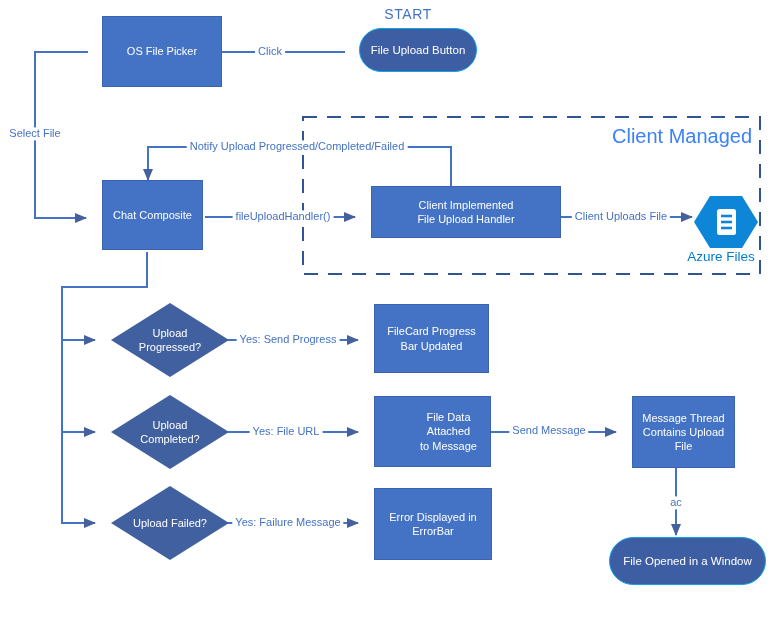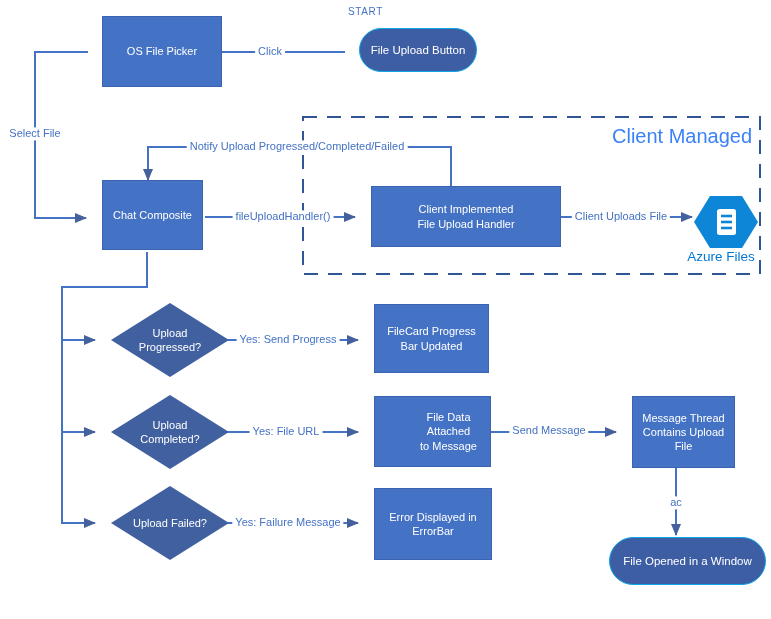--- a/index.html
+++ b/index.html
@@ -18,22 +18,22 @@
   .diamond{
     background:#41609F;
     clip-path:polygon(50% 0%, 100% 50%, 50% 100%, 0% 50%);
   }
   .clabel{
     position:absolute;z-index:3;transform:translate(-50%,-50%);
     background:#ffffff;color:#4472C4;font-size:11px;white-space:nowrap;
     padding:0 3px;line-height:1.2;
   }
   .terminal{
-    position:absolute;z-index:3;color:#4472C4;font-size:10px;letter-spacing:0.6px;
-    width:120px;transform:translateX(-50%);
+    position:absolute;z-index:3;color:#4472C4;font-size:14px;letter-spacing:0.6px;
+    width:120px;text-align:center;transform:translateX(-50%);
   }
   .region-title{
     position:absolute;z-index:3;color:#3b82f6;font-size:20px;white-space:nowrap;
   }
   .azure-label{
     position:absolute;z-index:3;color:#0078D4;font-size:13.5px;width:120px;
     text-align:center;transform:translateX(-50%);
   }
   .azure-hex{position:absolute;z-index:2;}
 </style>
@@ -82,21 +82,21 @@
   </div>
 
   <div class="node rect" style="left:88px;top:16px;width:120px;height:71px;">
     <span>OS File Picker</span>
   </div>
 
   <div class="node rect" style="left:88px;top:180px;width:101px;height:70px;">
     <span>Chat Composite</span>
   </div>
 
-  <div class="node rect" style="left:357px;top:186px;width:190px;height:61px;">
+  <div class="node rect" style="left:357px;top:186px;width:190px;height:52px;">
     <span>Client Implemented</span>
     <span>File Upload Handler</span>
   </div>
 
   <svg class="azure-hex" style="left:694px;top:196px;" width="64" height="52" viewBox="0 0 64 52">
     <polygon points="0,26 16,0 48,0 64,26 48,52 16,52" fill="#0E86D8"></polygon>
     <rect x="23" y="13" width="19" height="26" rx="2.5" fill="#ffffff"></rect>
     <line x1="27" y1="20" x2="38" y2="20" stroke="#0E86D8" stroke-width="2.6"></line>
     <line x1="27" y1="26" x2="38" y2="26" stroke="#0E86D8" stroke-width="2.6"></line>
     <line x1="27" y1="32" x2="38" y2="32" stroke="#0E86D8" stroke-width="2.6"></line>

